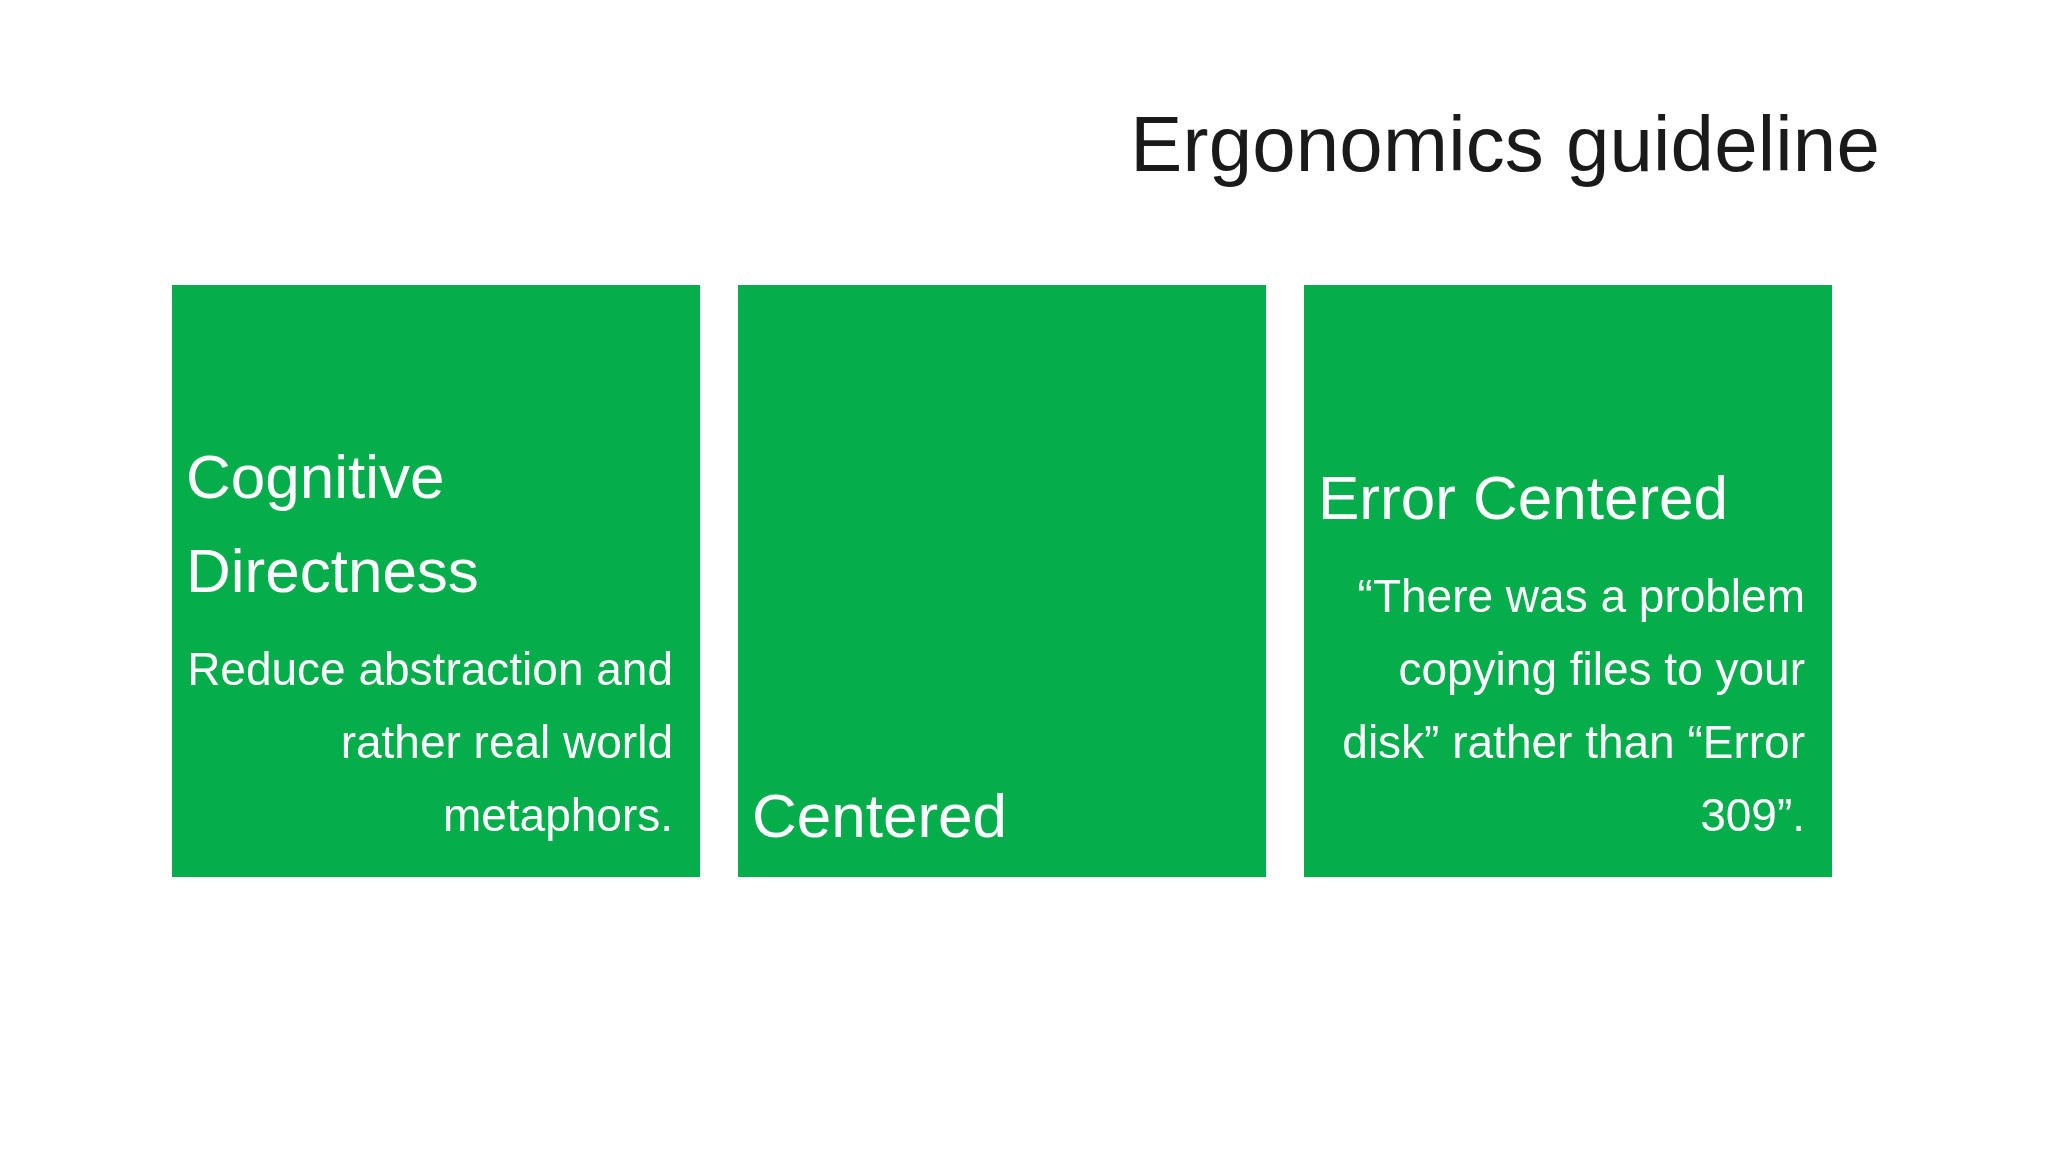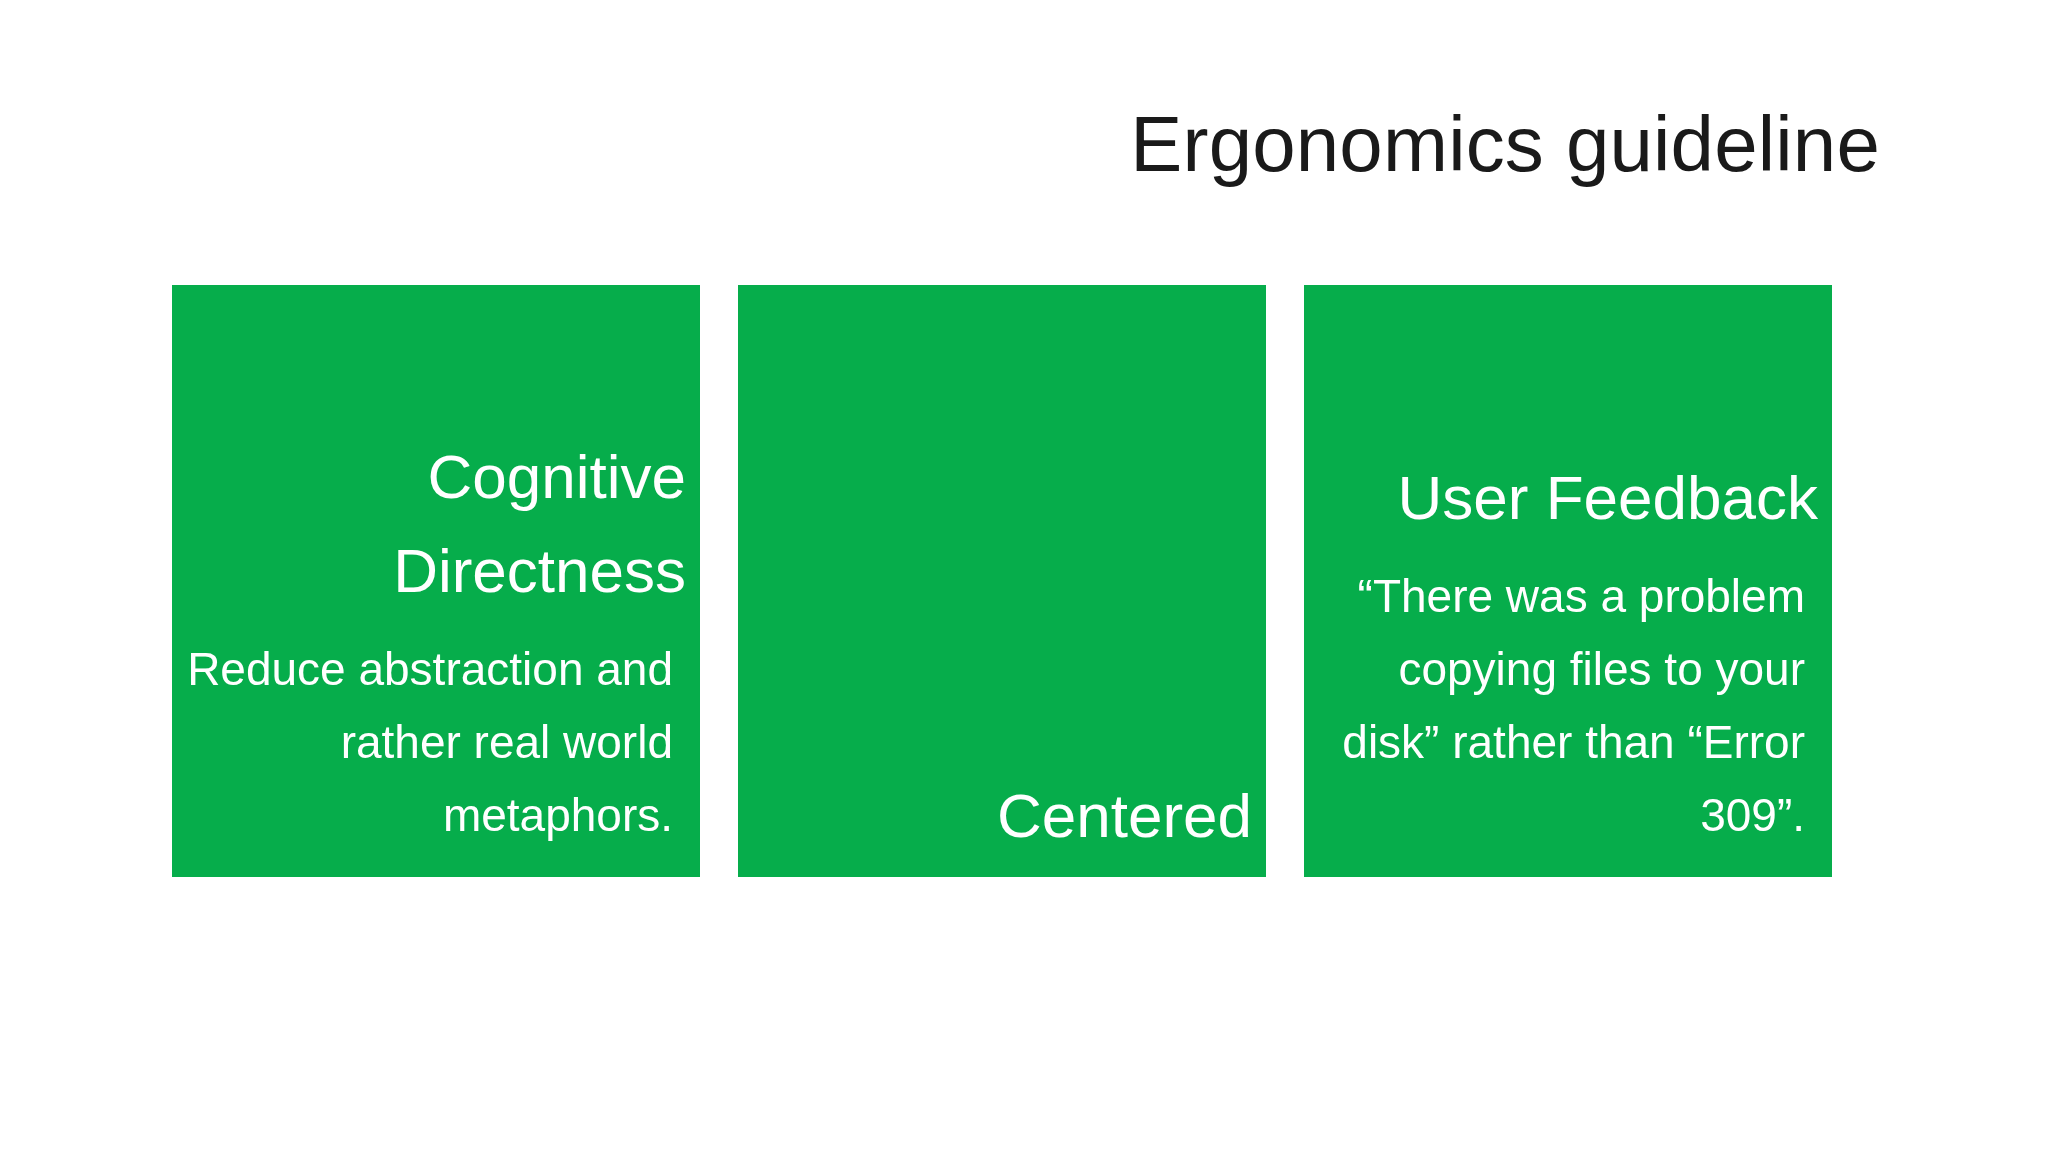--- a/index.html
+++ b/index.html
@@ -59,21 +59,20 @@
     padding: 0 14px 12px 14px;
     display: flex;
     flex-direction: column;
     justify-content: flex-end;
     align-items: flex-end;
     overflow: hidden;
   }
 
   .card-heading {
     width: 100%;
-    text-align: right;
     color: #ffffff;
     font-family: "Liberation Sans", sans-serif;
     font-weight: 300;
     font-size: 62px;
     line-height: 94px;
     letter-spacing: 0px;
     margin: 0 0 2px 0;
     white-space: pre-line;
   }
 
@@ -101,18 +100,18 @@
     <div class="card">
       <div class="card-heading">Cognitive Directness</div>
       <div class="card-body">Reduce abstraction and rather real world metaphors.</div>
     </div>
 
     <div class="card">
       <div class="card-heading">Centered</div>
     </div>
 
     <div class="card">
-      <div class="card-heading">User Feedback</div>
+      <div class="card-heading">Error Centered</div>
       <div class="card-body">“There was a problem copying files to your disk” rather than “Error 309”.</div>
     </div>
 
   </div>
 </div>
 
 </body></html>

